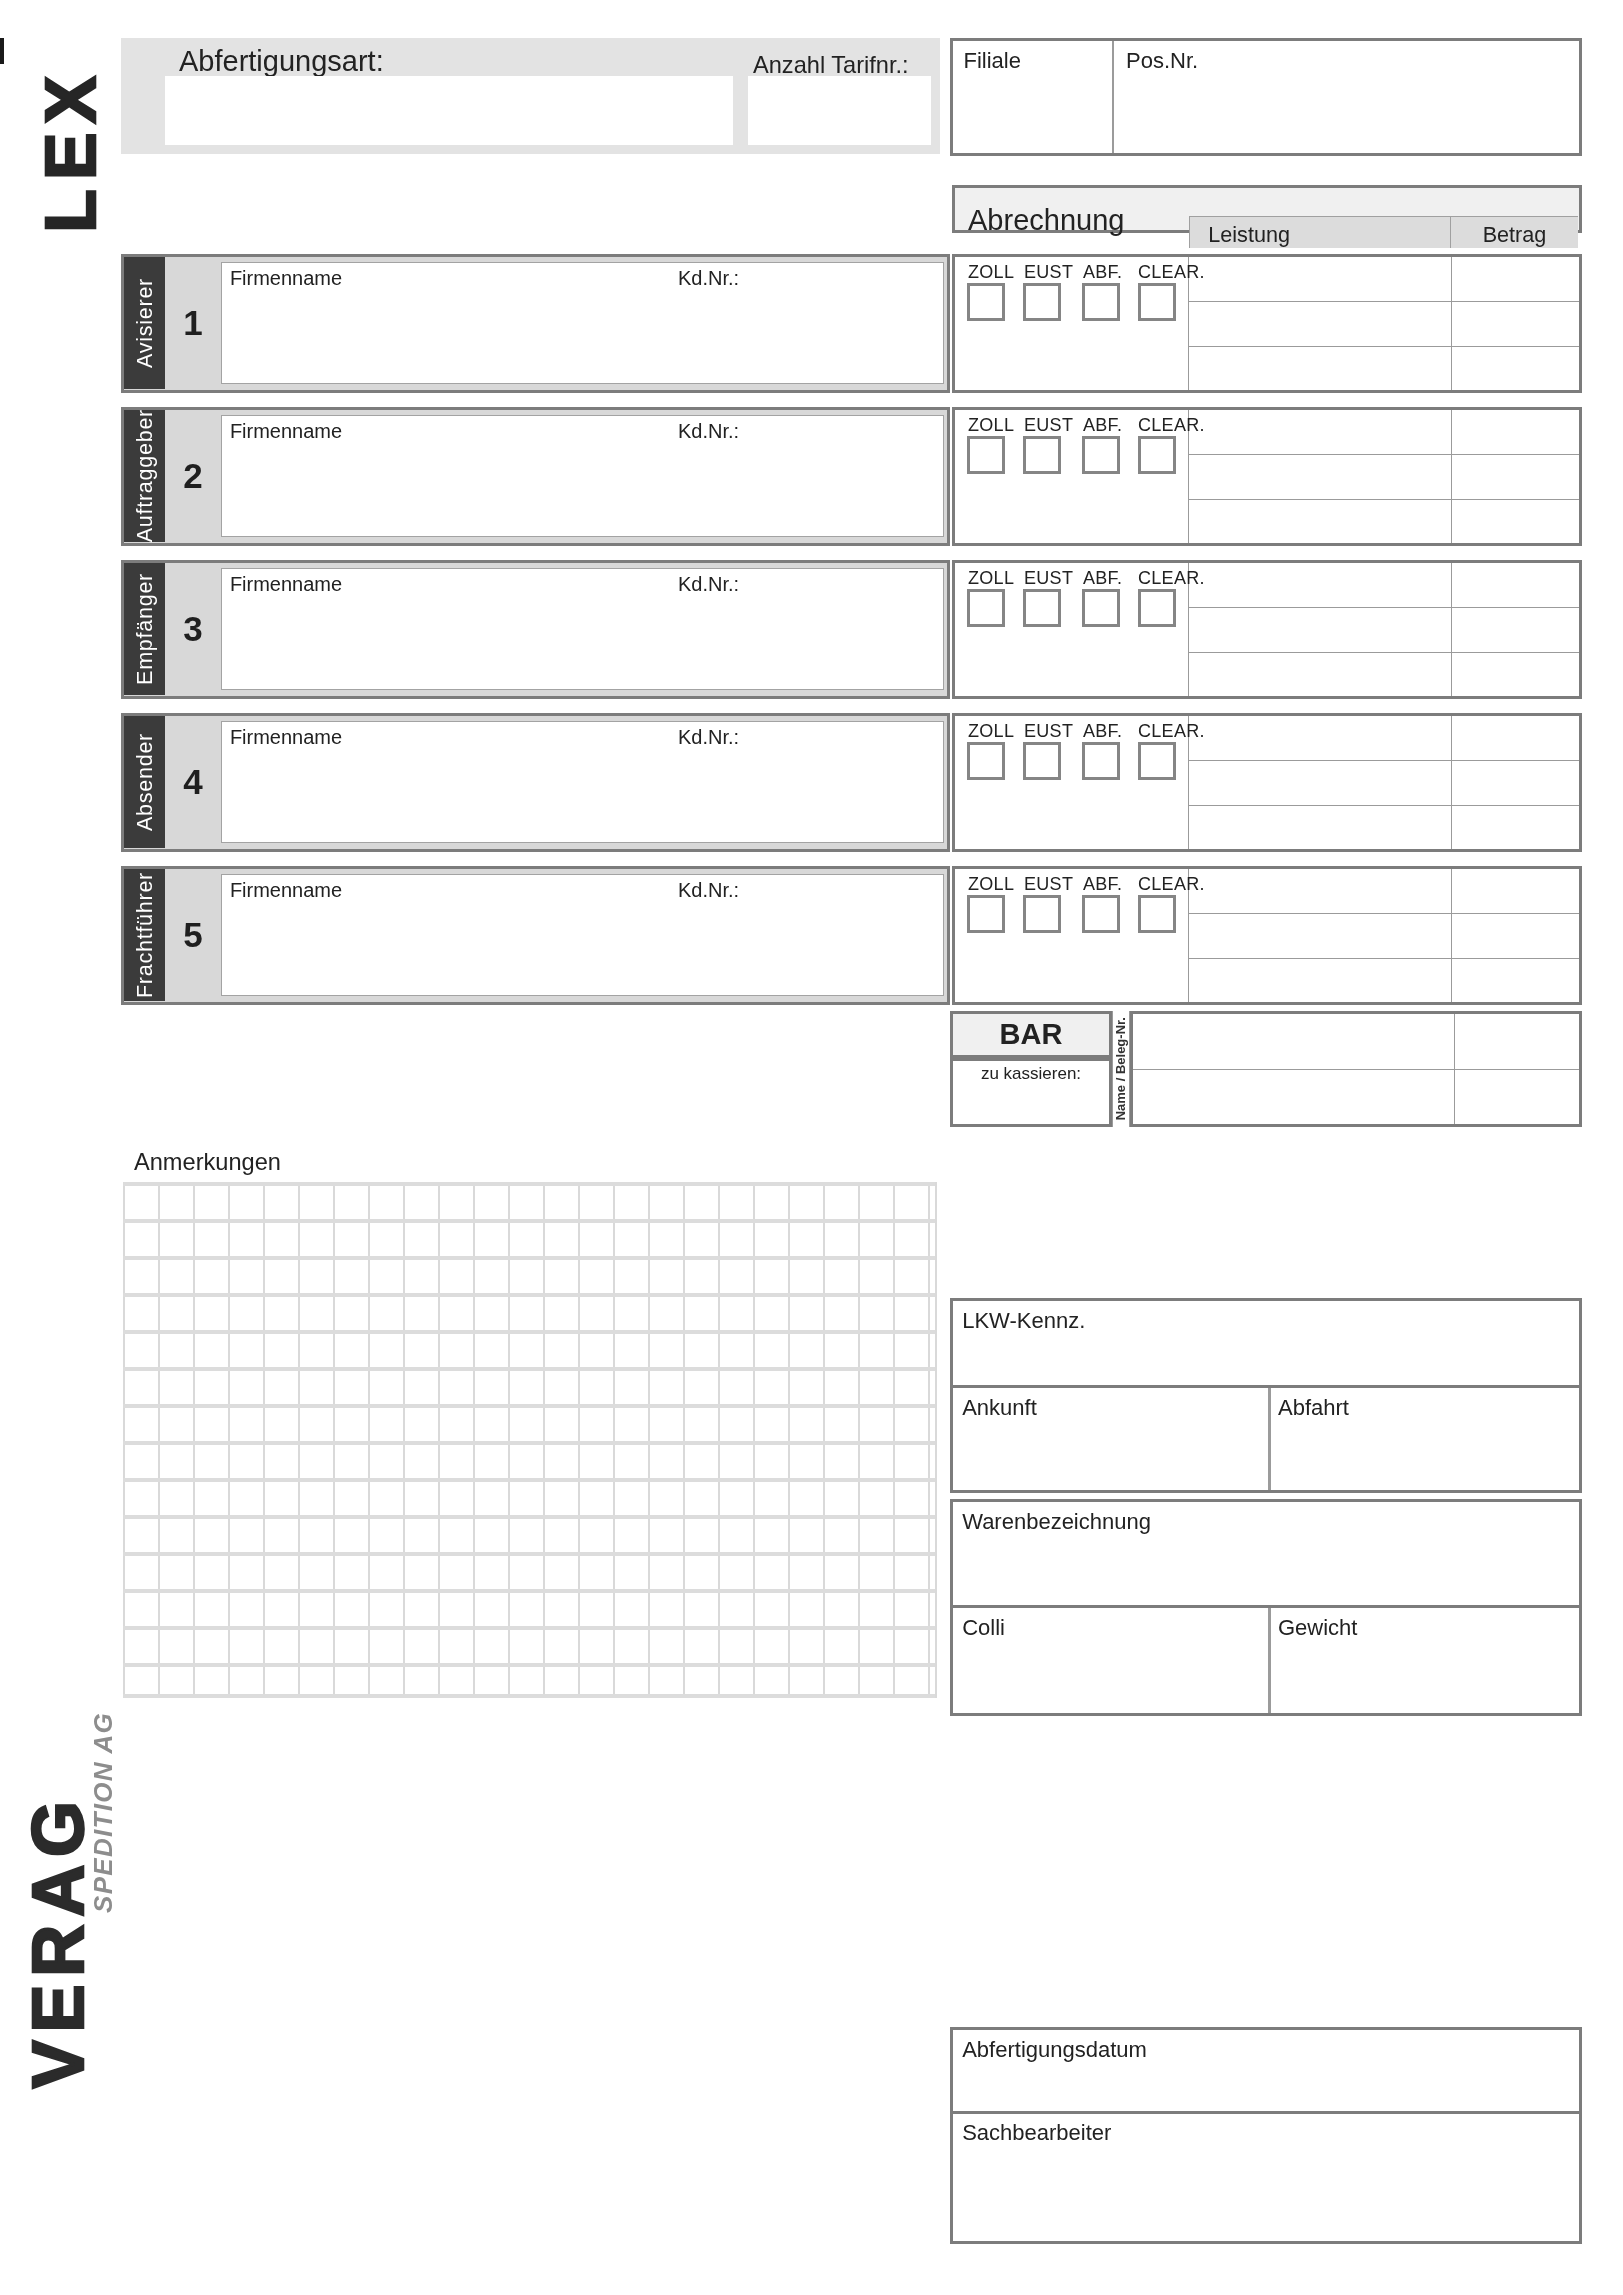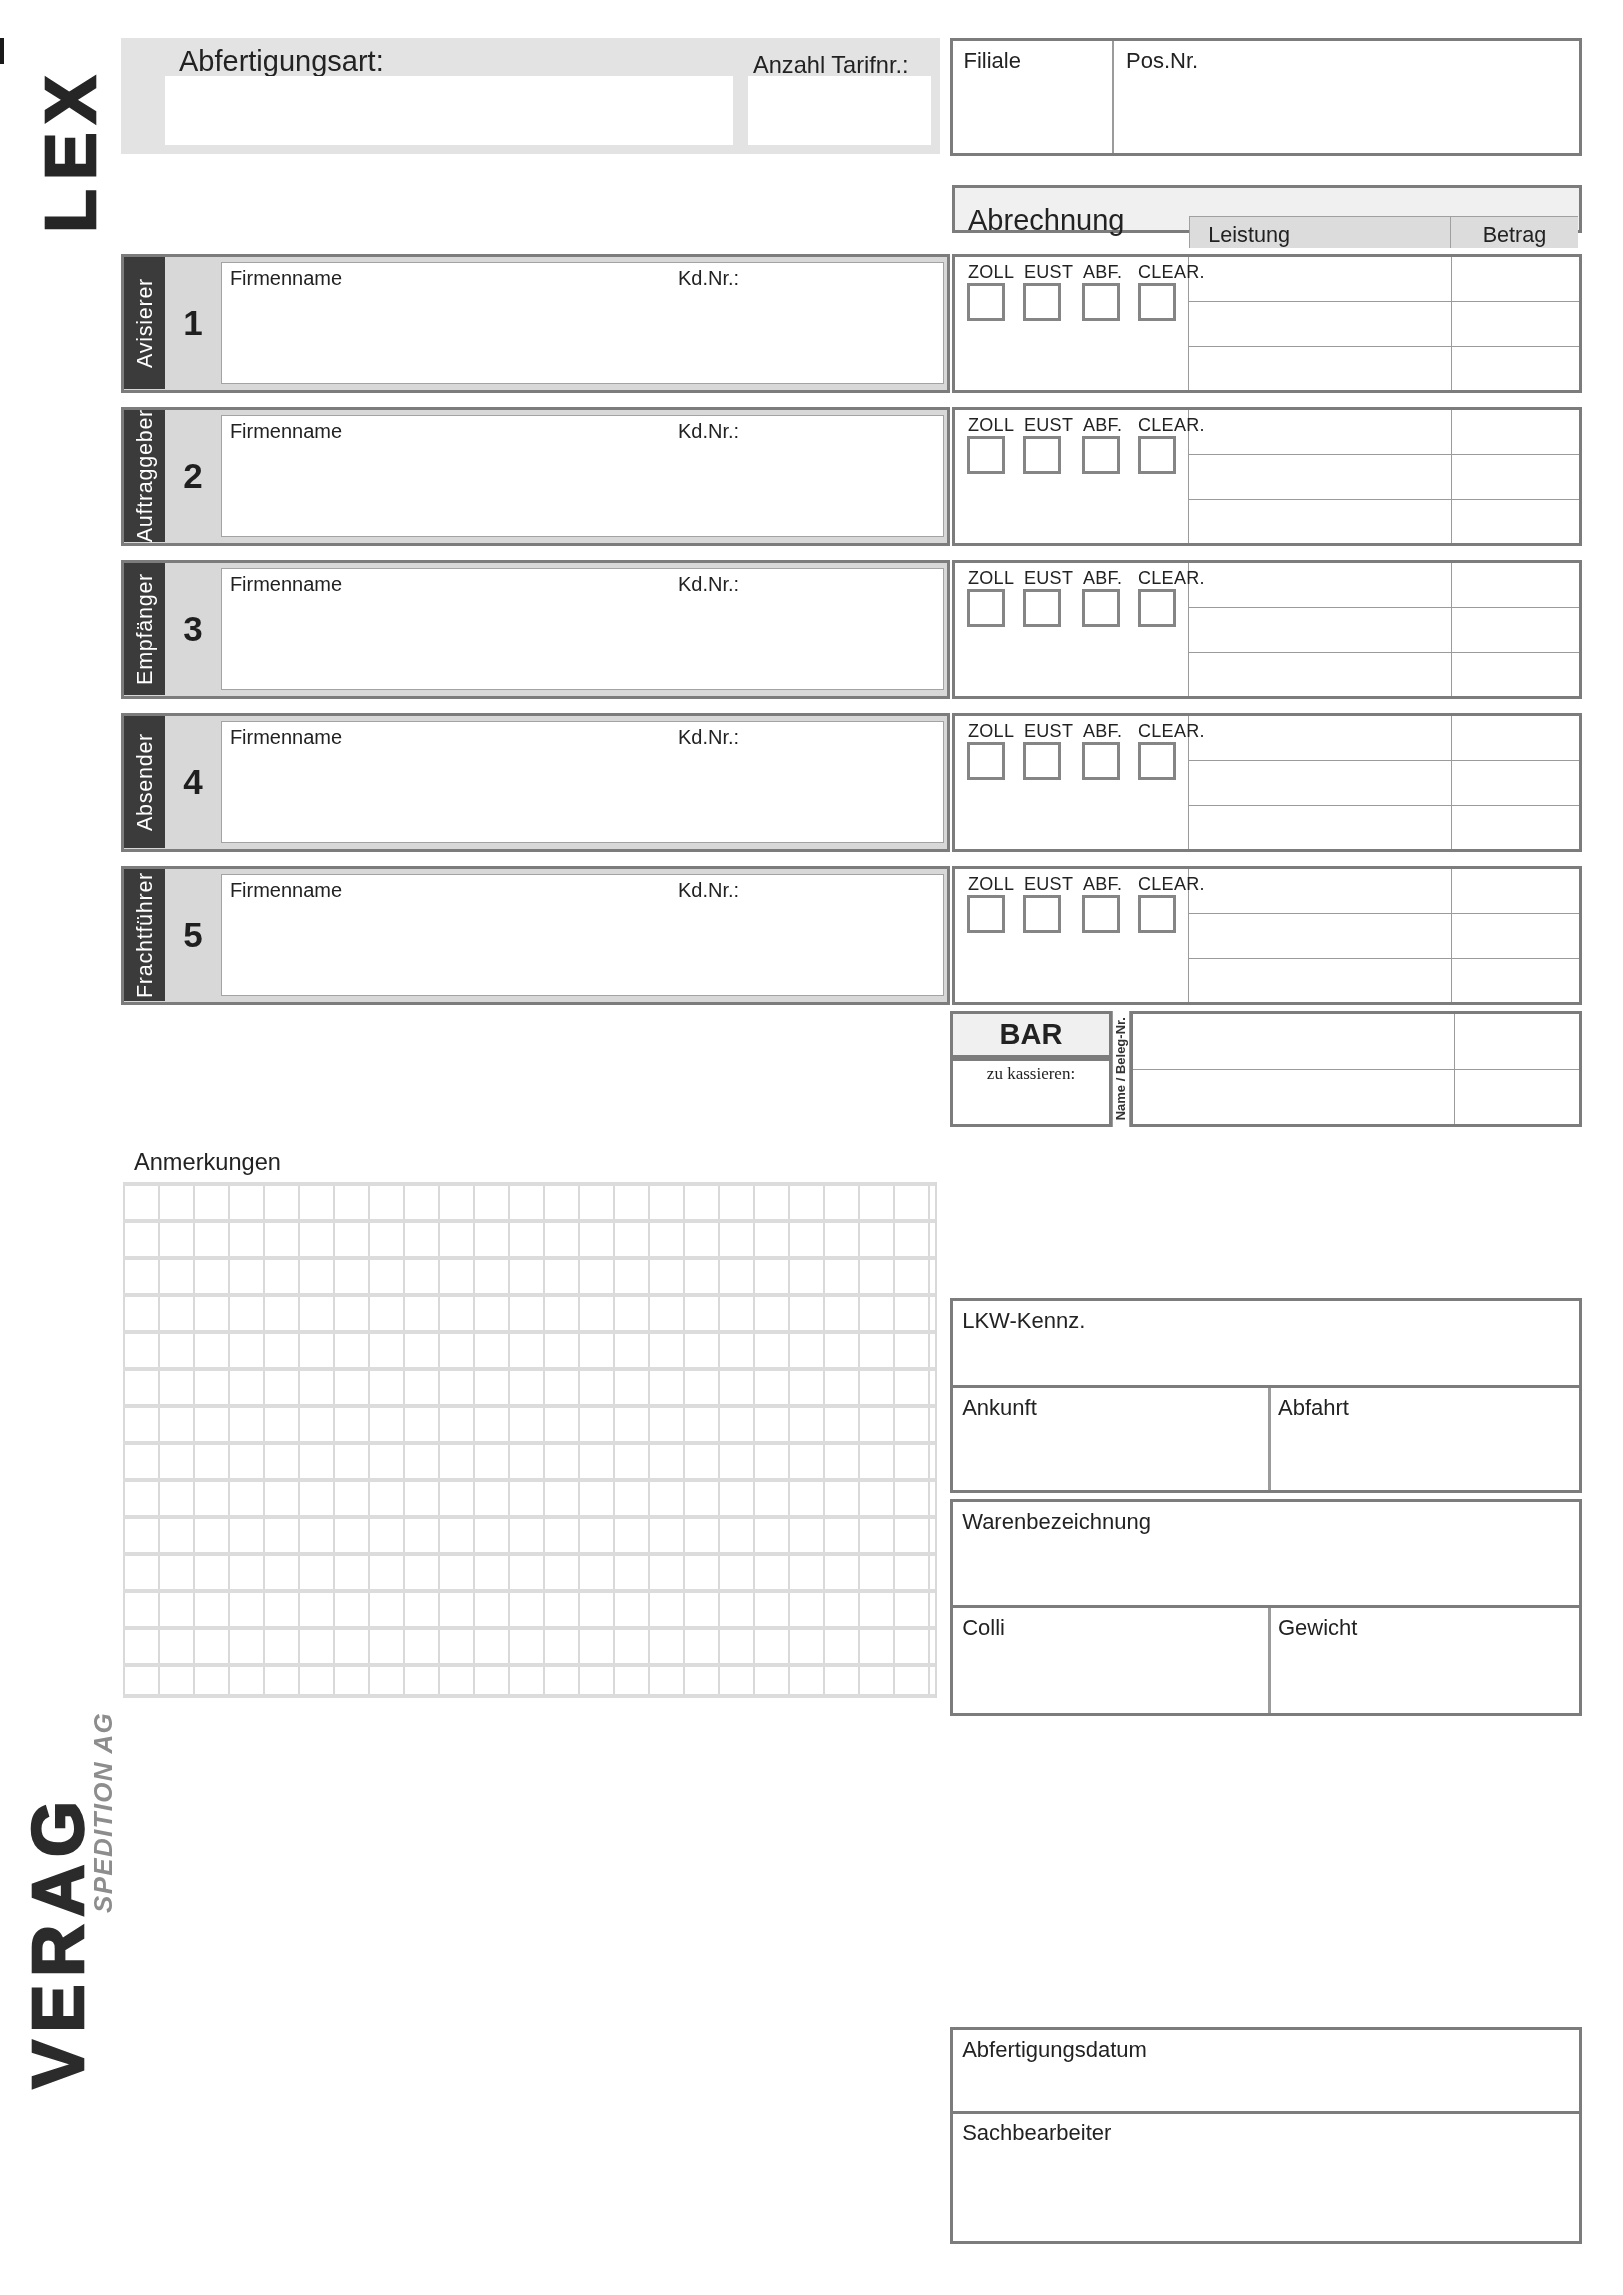--- a/index.html
+++ b/index.html
@@ -65,21 +65,21 @@
   .cb-box{position:absolute;top:26px;width:38px;height:38px;border:3.9px solid #858585;background:#fff;}
   .cb-b0{left:11.8px;} .cb-b1{left:68px;} .cb-b2{left:127px;} .cb-b3{left:183px;}
   .lb-grid{flex:1;display:grid;grid-template-columns:1fr 128px;grid-template-rows:1fr 1fr 1fr;}
   .lb-grid .cell{border-left:0;border-top:0;}
   .lb-grid .cell.col2{border-left:1.3px solid var(--thin);}
   .lb-grid .cell.rown{border-top:1.3px solid var(--thin);}
 
   
   .bar-wrap{left:950px;top:1011px;width:632px;height:116px;}
   .bar-cell{left:0;top:0;width:162px;height:47px;background:var(--panel-light);border:3.3px solid var(--frame);font-size:29px;font-weight:700;}
-  .kass-cell{left:0;top:47px;width:162px;height:69px;background:#fff;border:3.3px solid var(--frame);display:flex;justify-content:center;font-family:Liberation Serif, serif;}
+  .kass-cell{left:0;top:47px;width:162px;height:69px;background:#fff;border:3.3px solid var(--frame);display:flex;justify-content:center;}
   .kass-cell span{font-size:17px;margin-top:2.6px;}
   .nb-strip{left:162px;top:0;width:17.7px;height:116px;border-left:1.3px solid var(--thin);border-right:1.3px solid var(--thin);display:flex;align-items:center;justify-content:center;}
   .nb-strip .vtext{font-size:13px;font-weight:700;color:#333;}
   .bar-table{left:180px;top:0;width:452px;height:116px;border:3.3px solid var(--frame);display:grid;grid-template-columns:1fr 125px;grid-template-rows:1fr 1fr;}
   .bar-table .cell.col2{border-left:1.3px solid var(--thin);}
   .bar-table .cell.rown{border-top:1.3px solid var(--thin);}
 
   
   .anm-label{left:134px;top:1149px;font-size:23.6px;}
   .anm-grid{left:123px;top:1182px;width:814px;height:516px;

